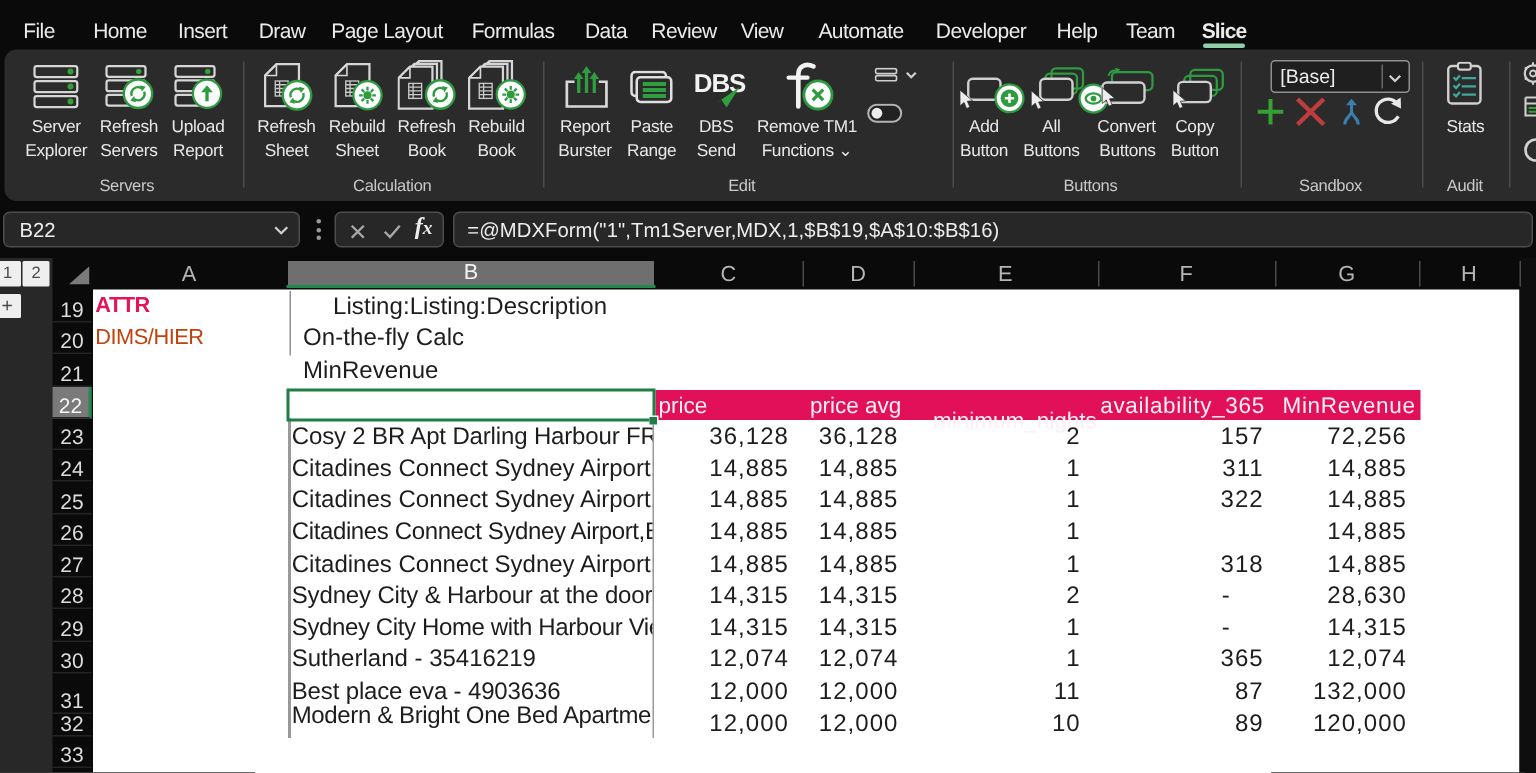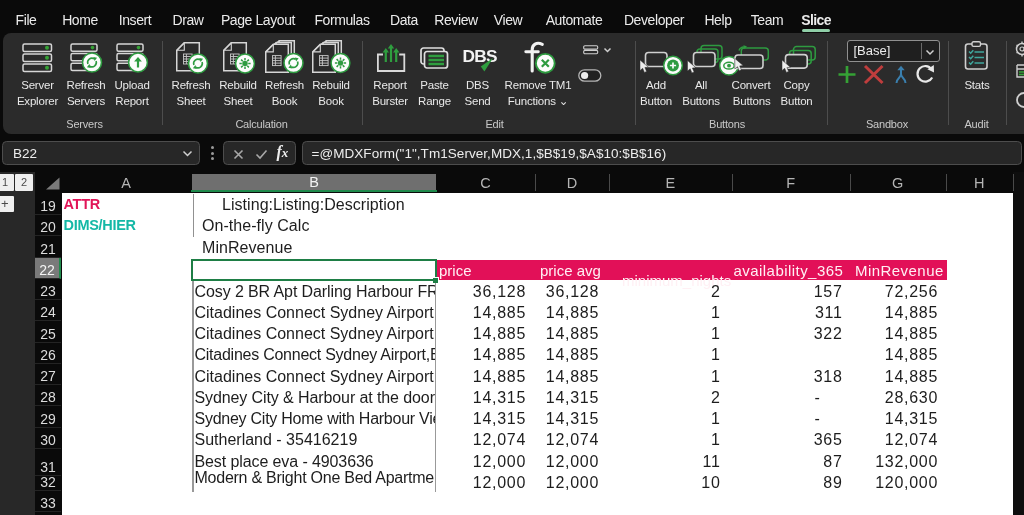--- a/index.html
+++ b/index.html
@@ -360,21 +360,21 @@
   <div class="rowhdr" style="top:170.8px;">26</div>
   <div class="rowhdr" style="top:192px;">27</div>
   <div class="rowhdr" style="top:213.2px;">28</div>
   <div class="rowhdr" style="top:234.5px;">29</div>
   <div class="rowhdr" style="top:255.7px;">30</div>
   <div class="rowhdr" style="top:283px;">31</div>
   <div class="rowhdr" style="top:298.2px;">32</div>
   <div class="rowhdr" style="top:319.4px;">33</div>
 
   <div class="cellt" style="left:63.5px;top:22.1px;font-weight:bold;font-size:14.5px;letter-spacing:-0.3px;color:#e11558;">ATTR</div>
-  <div class="cellt" style="left:63.5px;top:43.3px;font-weight:bold;font-size:14.5px;letter-spacing:-0.3px;color:#14b8a6;">DIMS/HIER</div>
+  <div class="cellt" style="left:63.5px;top:43.3px;font-weight:normal;font-size:14.5px;letter-spacing:-0.3px;color:#c2410c;">DIMS/HIER</div>
 
   <div class="cellt" style="left:202px;top:22.1px;letter-spacing:0.05px;margin-left:20px;">Listing:Listing:Description</div>
   <div class="cellt" style="left:202px;top:43.3px;letter-spacing:0.05px;">On-the-fly Calc</div>
   <div class="cellt" style="left:202px;top:64.6px;letter-spacing:0.05px;">MinRevenue</div>
 
   <div class="abs" style="left:192.5px;top:22.3px;width:1px;height:42.3px;background:#919191;"></div>
 
   <div class="abs" style="left:436.5px;top:87.5px;width:510px;height:20.6px;background:#e21058;"></div>
   <div class="phdr" style="left:439px;top:87.5px;">price</div>
   <div class="phdr" style="left:540px;top:87.5px;">price avg</div>

